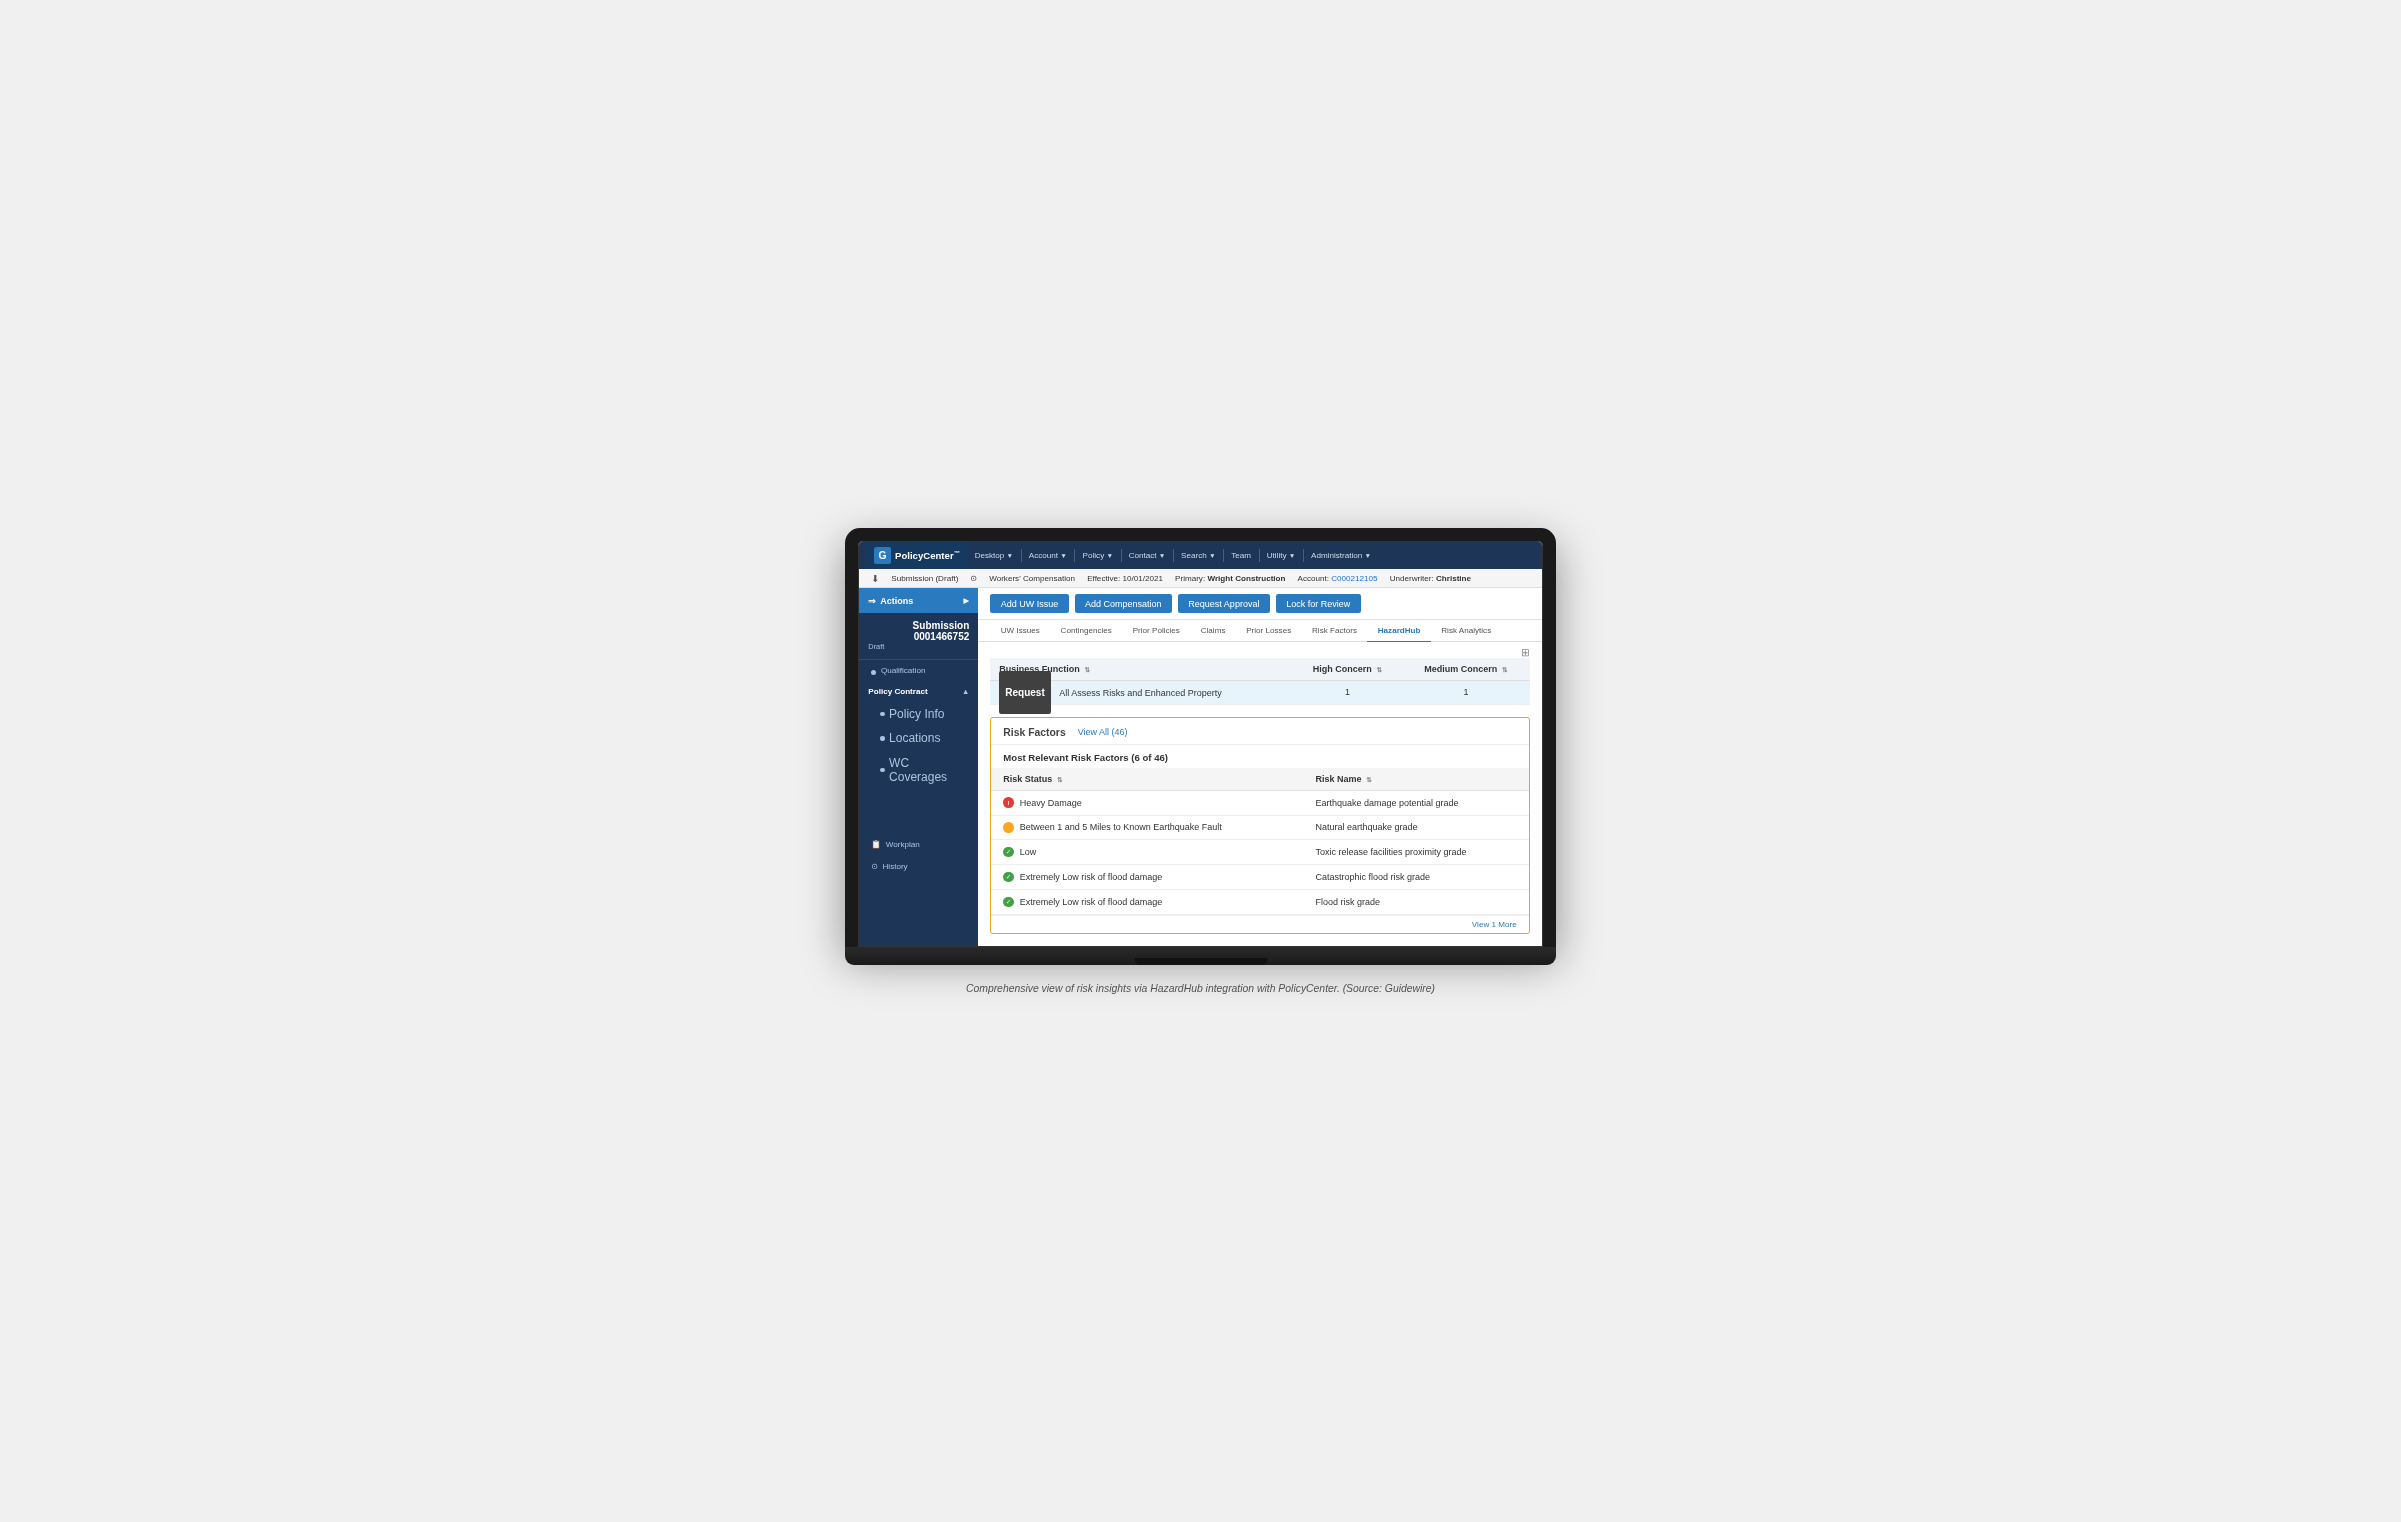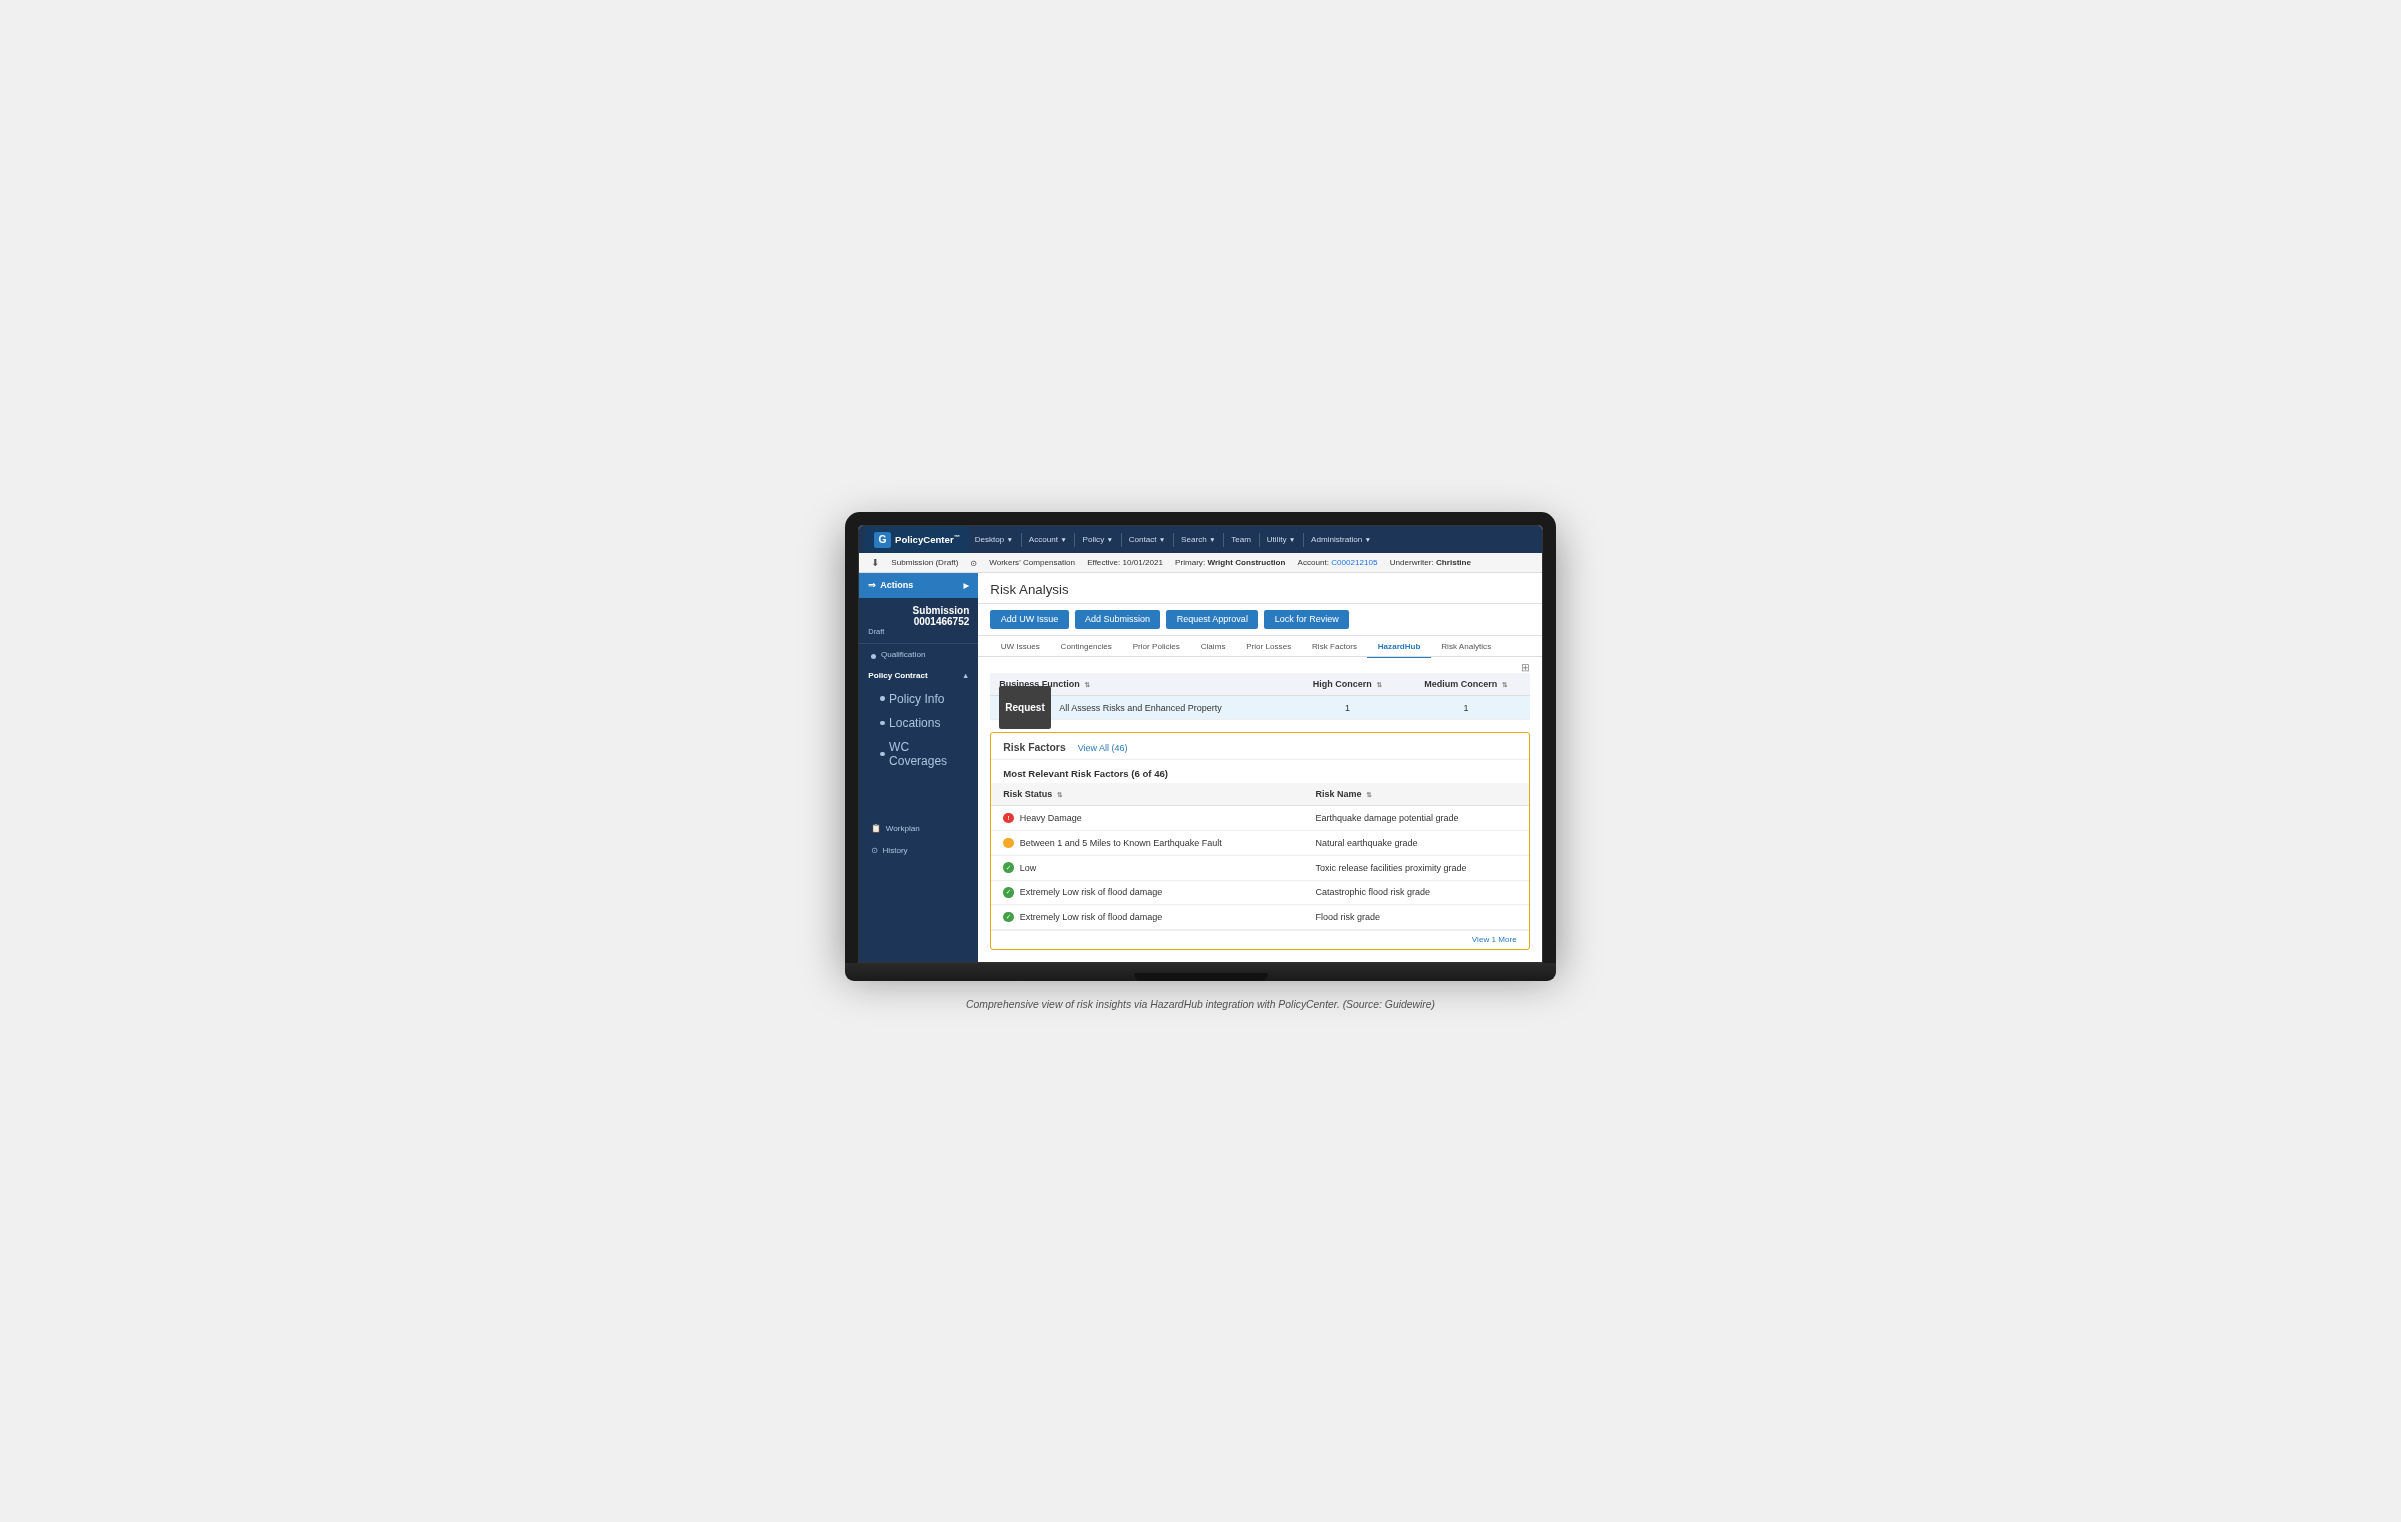--- a/index.html
+++ b/index.html
@@ -536,27 +536,24 @@
             </div>
             <div class="sidebar-nav-item">
               <span>⊙</span>
               <span>History</span>
             </div>
           </div>
         </div>
 
         <div class="content">
 
-          <div class="page-title-bar">
-            <h1 class="page-title">Risk Analysis</h1>
-          </div>
 
           <div class="action-buttons">
             <button class="btn btn-primary">Add UW Issue</button>
-            <button class="btn btn-primary">Add Submission</button>
+            <button class="btn btn-primary">Add Compensation</button>
             <button class="btn btn-primary">Request Approval</button>
             <button class="btn btn-primary">Lock for Review</button>
           </div>
 
           <div class="tabs-bar">
             <div class="tab">UW Issues</div>
             <div class="tab">Contingencies</div>
             <div class="tab">Prior Policies</div>
             <div class="tab">Claims</div>
             <div class="tab">Prior Losses</div>

